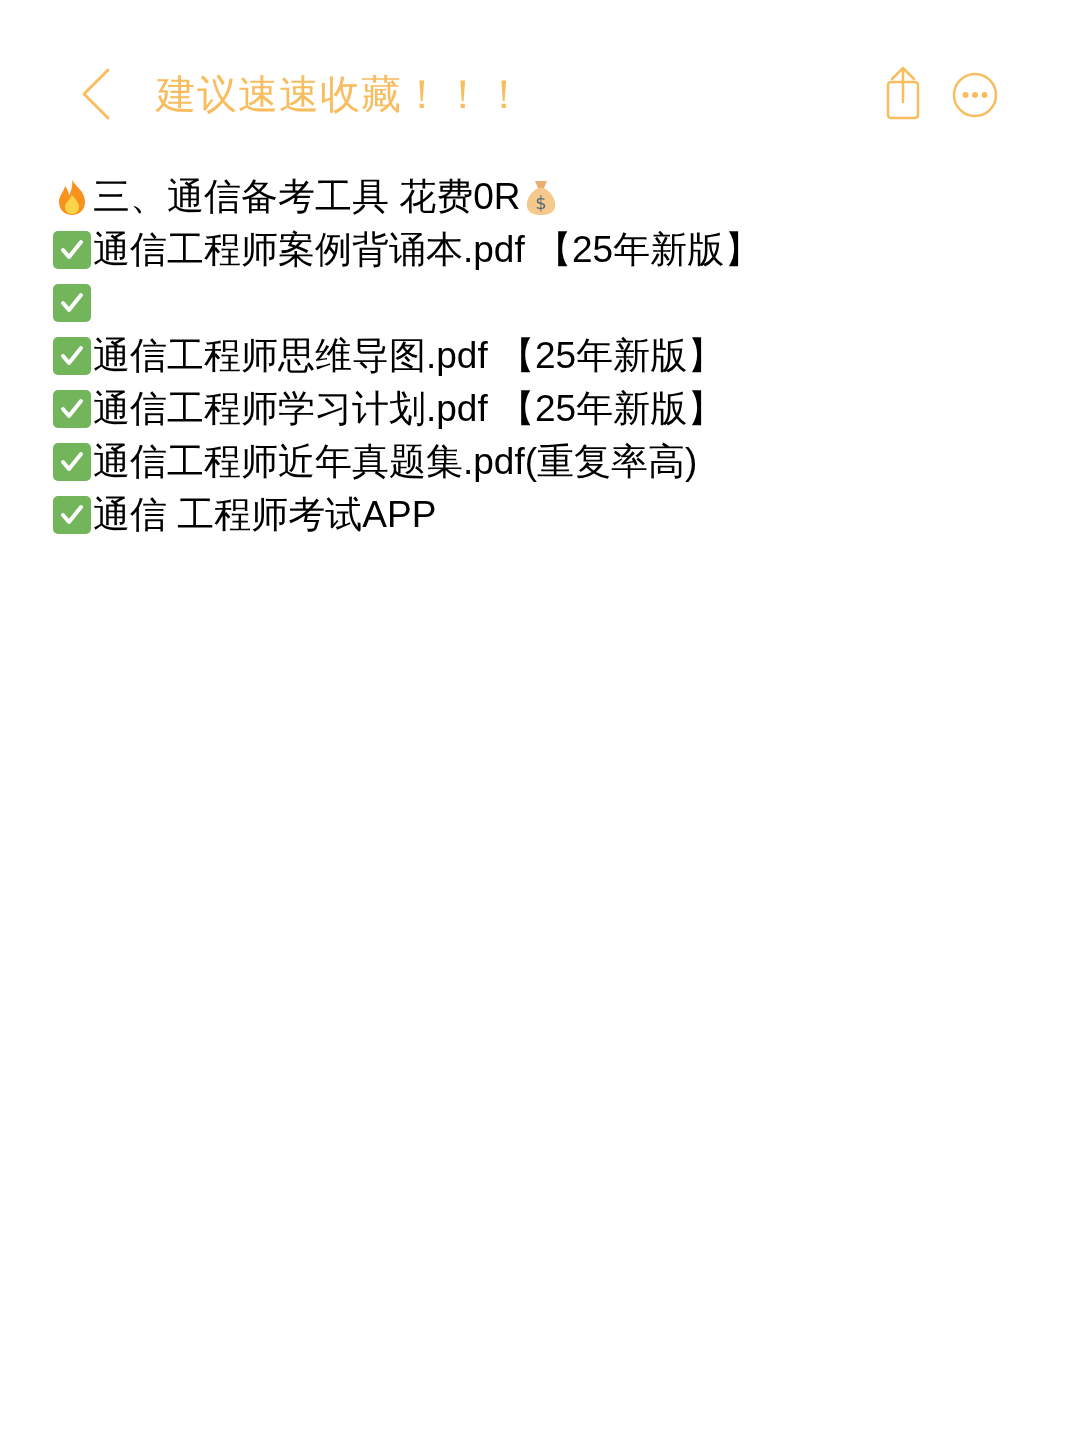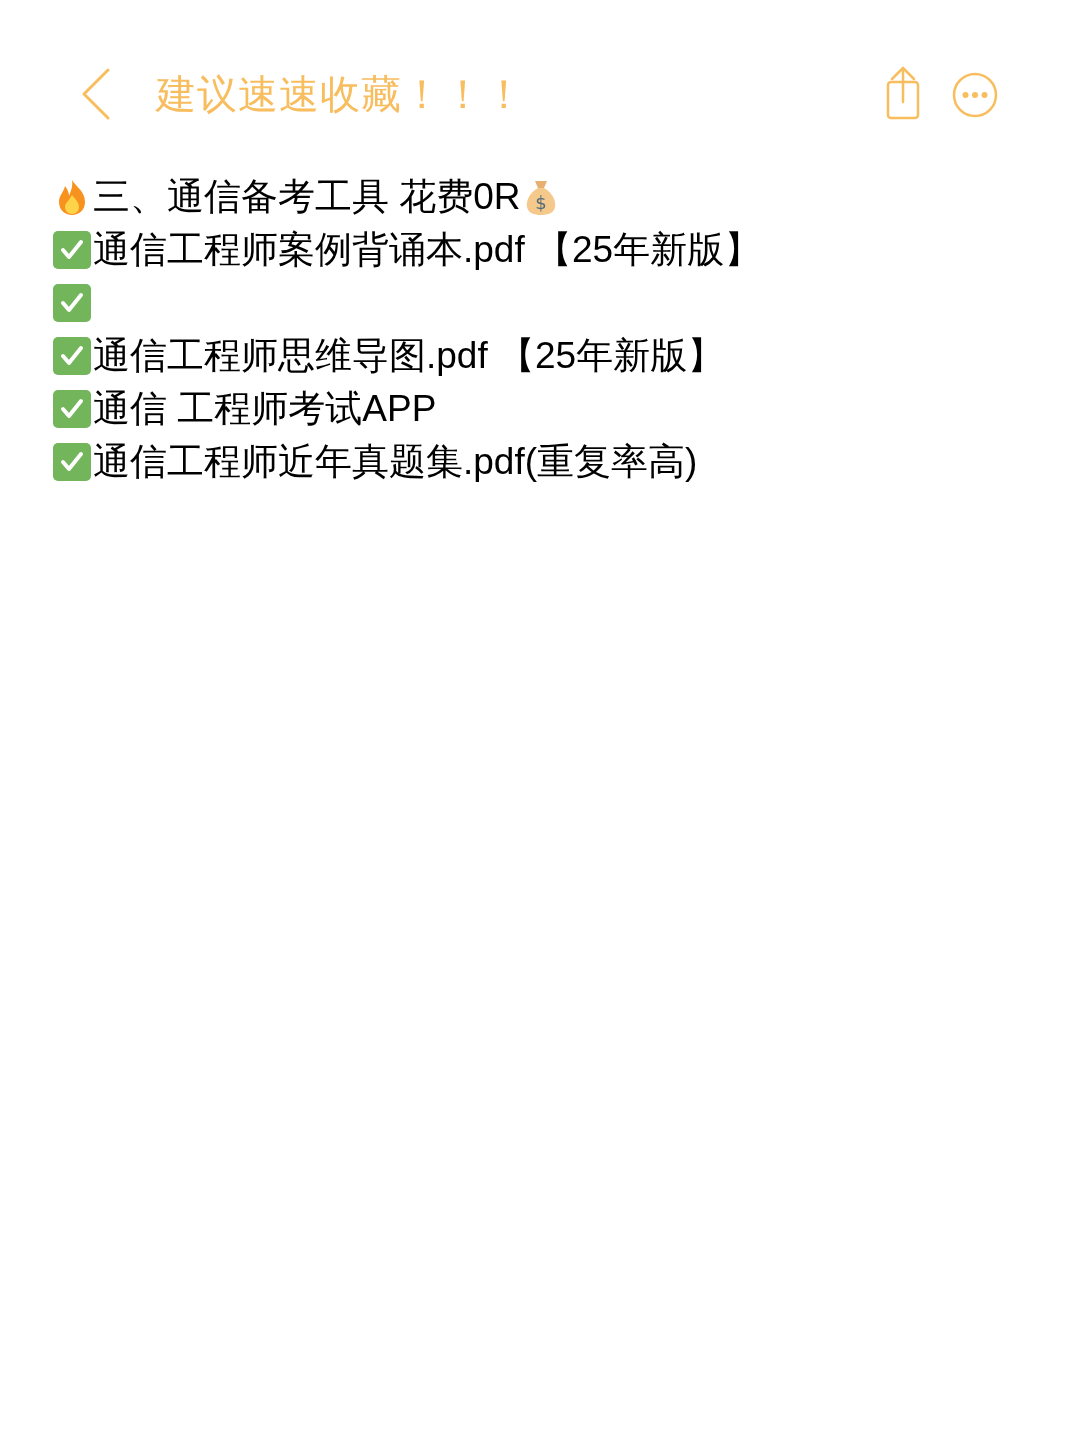--- a/index.html
+++ b/index.html
@@ -155,25 +155,35 @@
     <span class="text">通信工程师思维导图.pdf 【25年新版】</span>
   </div>
   <div class="line">
     <span class="emoji-box">
       <span class="check">
           <svg width="30" height="30" viewBox="0 0 30 30">
             <polyline points="6,15 12,22 24,7" fill="none" stroke="#fff" stroke-width="4" stroke-linecap="round" stroke-linejoin="round"></polyline>
           </svg>
         </span>
     </span>
-    <span class="text">通信 工程师考试APP</span>
+    <span class="text">通信工程师学习计划.pdf 【25年新版】</span>
   </div>
   <div class="line">
     <span class="emoji-box">
       <span class="check">
           <svg width="30" height="30" viewBox="0 0 30 30">
             <polyline points="6,15 12,22 24,7" fill="none" stroke="#fff" stroke-width="4" stroke-linecap="round" stroke-linejoin="round"></polyline>
           </svg>
         </span>
     </span>
     <span class="text">通信工程师近年真题集.pdf(重复率高)</span>
   </div>
+  <div class="line">
+    <span class="emoji-box">
+      <span class="check">
+          <svg width="30" height="30" viewBox="0 0 30 30">
+            <polyline points="6,15 12,22 24,7" fill="none" stroke="#fff" stroke-width="4" stroke-linecap="round" stroke-linejoin="round"></polyline>
+          </svg>
+        </span>
+    </span>
+    <span class="text">通信 工程师考试APP</span>
+  </div>
 </div>
 
 </body></html>

